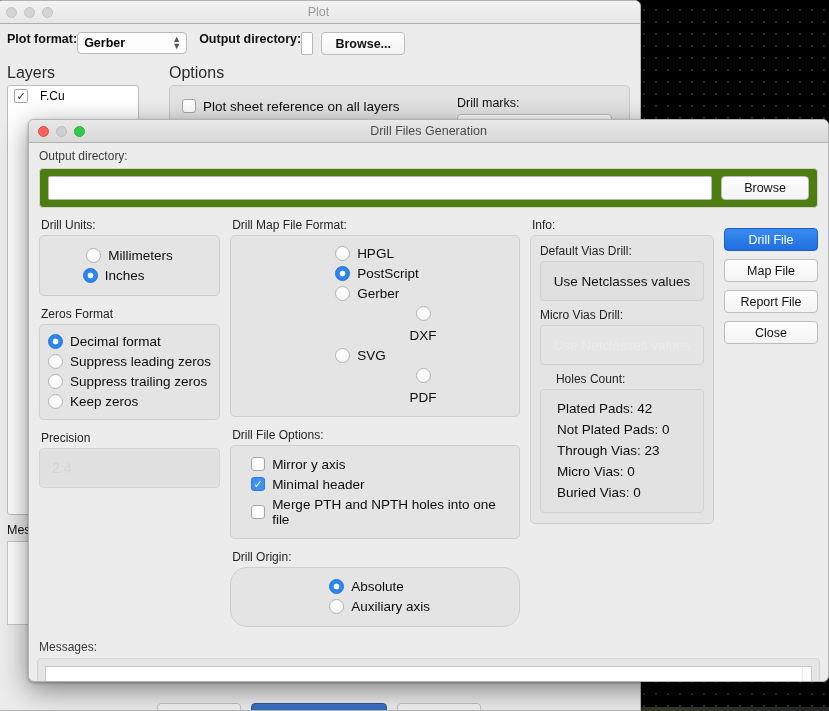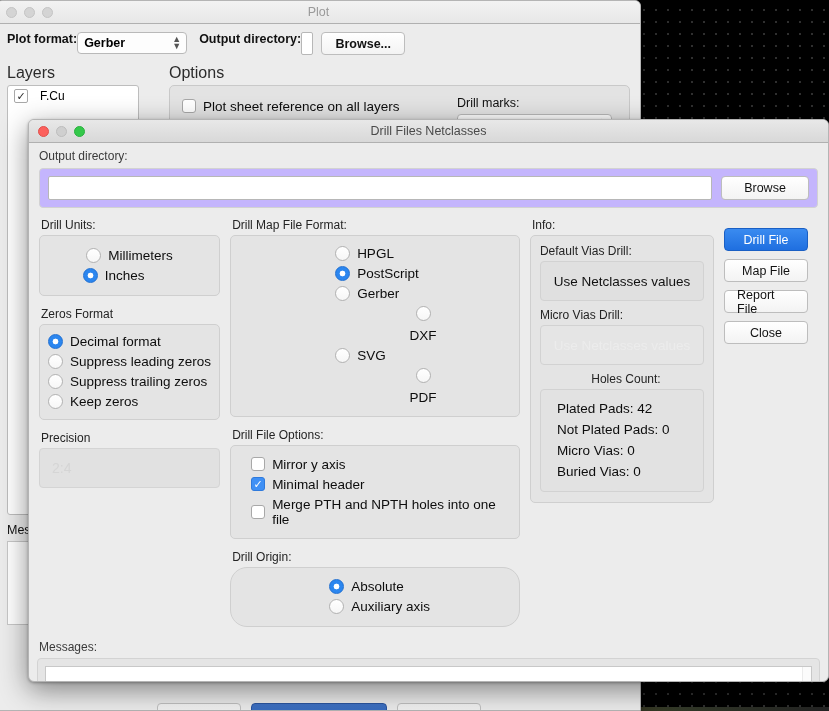--- a/index.html
+++ b/index.html
@@ -133,21 +133,21 @@
     background: radial-gradient(circle at 50% 50%, #ffffff 0 2.6px, #2b86ef 3.2px 100%);
     border-color: #1f6fd2;
   }
 
   
   #drill-dialog {
     left: 28px; top: 119px; width: 801px; height: 563px;
   }
   .drill-body { padding: 0; }
   .panel-outer {
-    margin: 8px; background: #c4b5fd;
+    margin: 8px; background: #4d7c0f;
     border: 1px solid #d2d2d2; border-radius: 4px;
     padding: 8px;
   }
   .grid3 { display: flex; gap: 10px; }
   .col-left { width: 185px; }
   .col-mid { width: 296px; }
   .col-right { width: 188px; }
   .col-buttons { width: 96px; padding-top: 10px; }
 
   .gb { border: 1px solid #cfcfcf; border-radius: 5px; background: #e4e4e4; padding: 7px 8px; }
@@ -166,21 +166,21 @@
     background: #e1e1e1; border: 1px solid #d4d4d4; border-radius: 4px;
     height: 40px; display: flex; align-items: center; padding-left: 12px;
     font-size: 14px; color: #d5d5d5;
   }
   .holes-box {
     background: #e2e2e2; border: 1px solid #d2d2d2; border-radius: 4px;
     padding: 8px 0 9px 16px;
   }
   .holes-box div { font-size: 13.5px; padding: 3px 0; color: #0d0d0d; }
 
-  .side-btn { width: 84px; height: 23px; margin-bottom: 8px; }
+  .side-btn { width: 94px; height: 23px; margin-bottom: 8px; }
 
   .messages-wrap { margin: 0 8px 8px 8px; }
   .messages-frame {
     background: #e5e5e5; border: 1px solid #d3d3d3; border-radius: 4px; padding: 7px;
   }
   .messages-area {
     background: #fff; border: 1px solid #c8c8c8; height: 94px; position: relative;
   }
   .messages-scrollbar {
     position: absolute; right: 0; top: 0; width: 9px; height: 100%;
@@ -272,21 +272,21 @@
     </div>
   </div>
 
   <div class="win" id="drill-dialog">
     <div class="titlebar active">
       <div class="lights">
         <span class="light red"></span>
         <span class="light amber"></span>
         <span class="light green"></span>
       </div>
-      <div class="title-text">Drill Files Netclasses</div>
+      <div class="title-text">Drill Files Generation</div>
     </div>
 
     <div class="drill-body">
 
       <div style="padding:6px 10px 0 10px;">
         <div class="lbl-dim">Output directory:</div>
         <div class="panel-outer" style="margin:5px 0 0 0; padding:7px 8px;">
           <div class="row" style="gap:9px;">
             <div class="textinput" style="flex:1; height:24px;" placeholder=""></div>
             <div class="btn" style="min-width:88px; height:24px;">Browse</div>
@@ -407,24 +407,25 @@
 
         <div class="col-right">
           <div class="gb-label">Info:</div>
           <div class="gb" style="padding:8px 9px 10px 9px;">
             <div class="gb-label" style="margin-left:0;">Default Vias Drill:</div>
             <div class="readonly-field">Use Netclasses values</div>
 
             <div class="gb-label" style="margin:7px 0 3px 0;">Micro Vias Drill:</div>
             <div class="readonly-field disabled">Use Netclasses values</div>
 
-            <div class="gb-label" style="margin:7px 0 3px 8px;text-align:center;">Holes Count:</div>
+            <div class="gb-label" style="margin:7px 0 3px 16px;">Holes Count:</div>
             <div class="holes-box">
               <div>Plated Pads: 42</div>
               <div>Not Plated Pads: 0</div>
+              <div>Through Vias: 23</div>
               <div>Micro Vias: 0</div>
               <div>Buried Vias: 0</div>
             </div>
           </div>
         </div>
 
         <div class="col-buttons">
           <div class="btn primary side-btn">Drill File</div>
           <div class="btn side-btn">Map File</div>
           <div class="btn side-btn">Report File</div>

